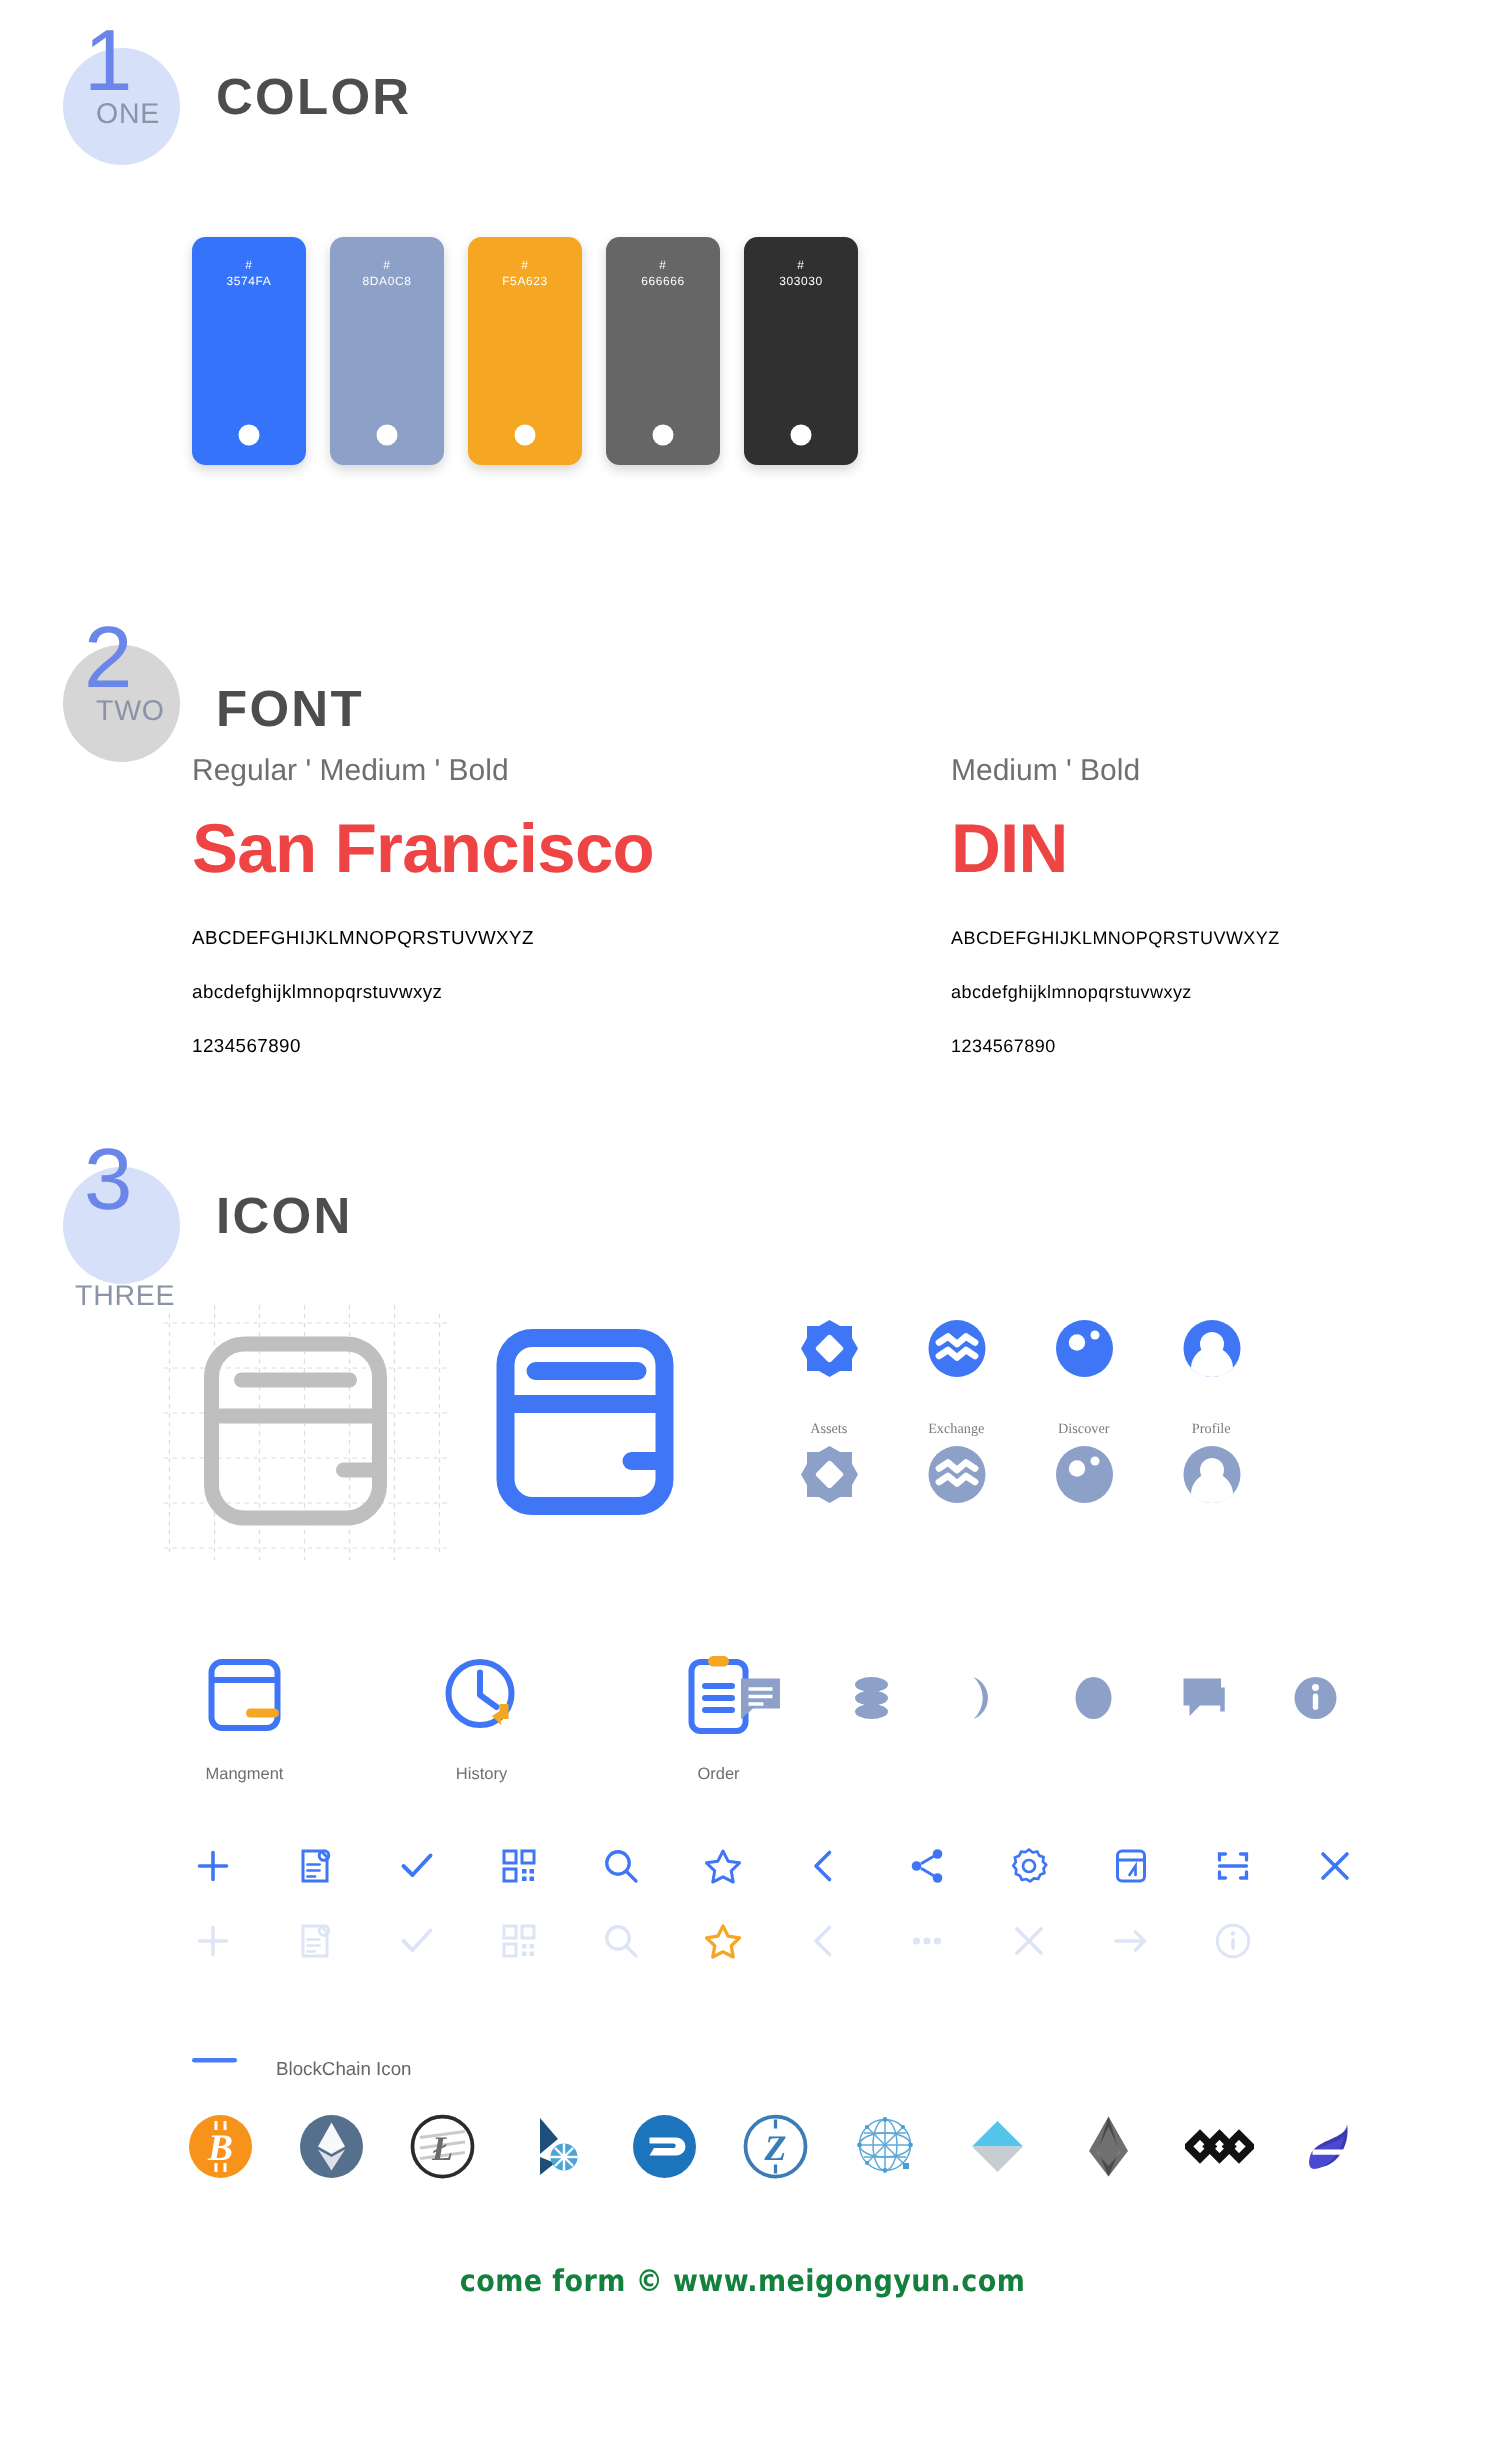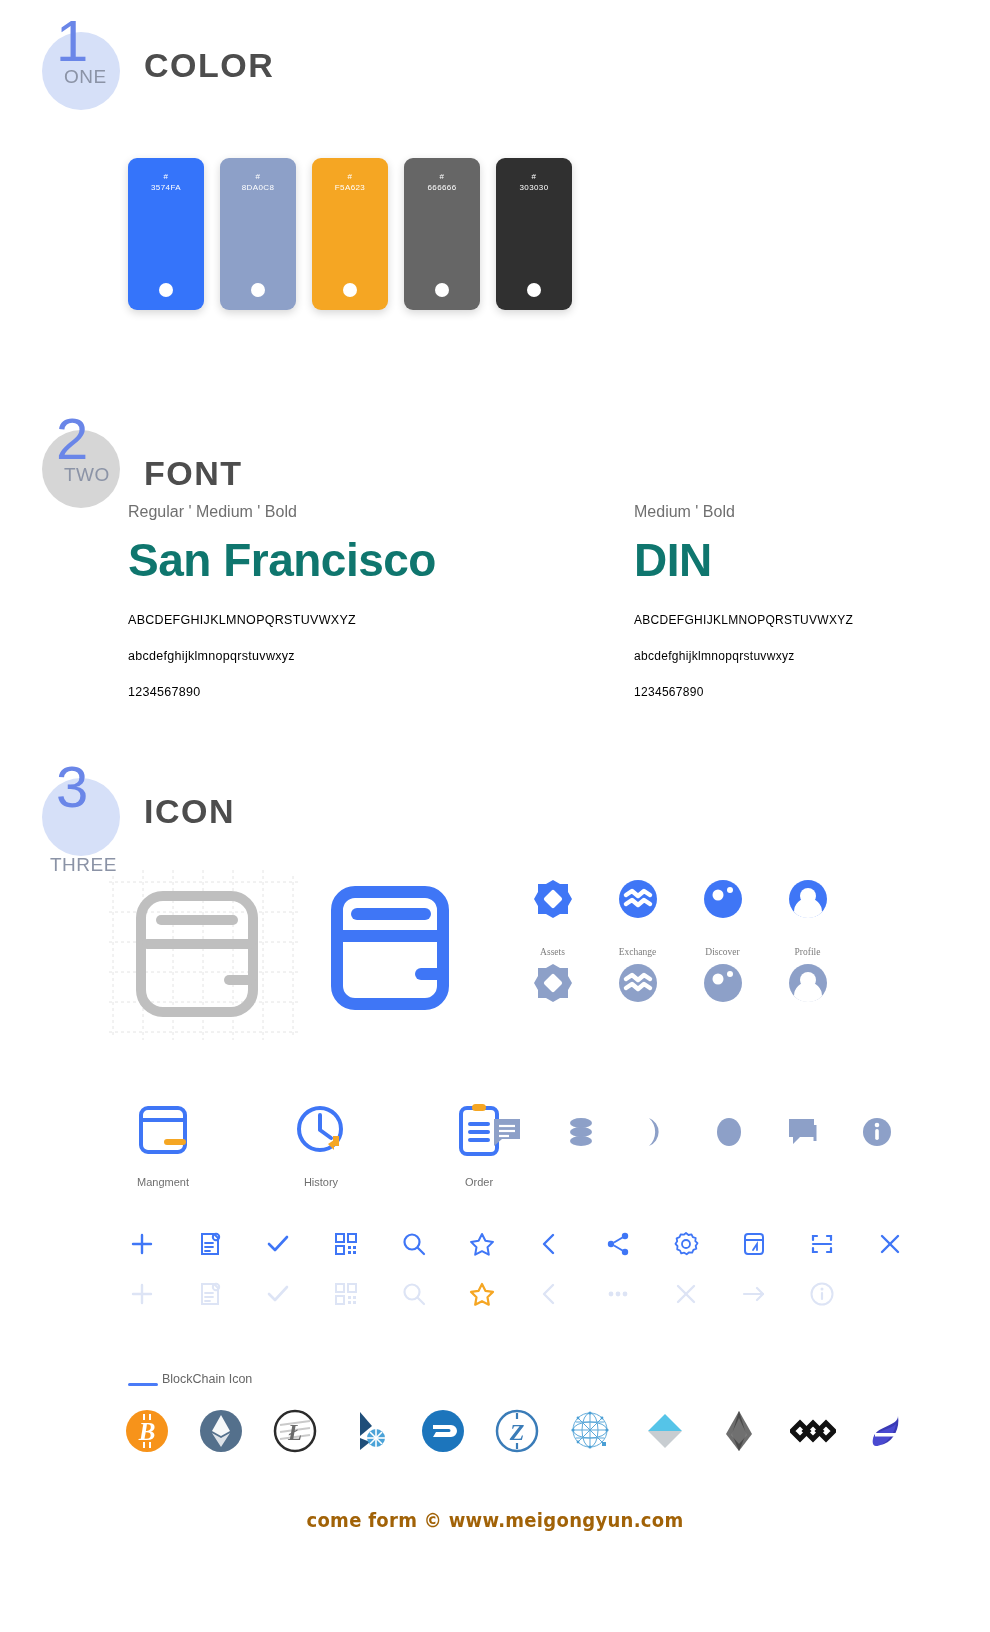--- a/index.html
+++ b/index.html
@@ -52,23 +52,23 @@
   }
   .swatch-dot {
     position: absolute; bottom: 13px; left: 50%;
     transform: translateX(-50%);
     width: 14px; height: 14px; border-radius: 50%;
     background: #fff;
   }
 
   
   .font-col { position: absolute; }
-  .font-weights { font-size: 16px; color: #6f6f6f; margin-bottom: 12px; }
+  .font-weights { font-size: 20px; color: #6f6f6f; margin-bottom: 12px; }
   .font-name {
-    font-size: 46px; font-weight: bold; color: #0f766e;
+    font-size: 46px; font-weight: bold; color: #ef4444;
     letter-spacing: -0.5px; margin-bottom: 26px;
   }
   .font-specimen { font-size: 12.5px; color: #000000; margin-bottom: 22px; letter-spacing: 0.3px; }
 
   
   .wallet-grid { position: absolute; left: 105px; top: 868px; width: 200px; height: 175px; }
   .wallet-blue { position: absolute; left: 325px; top: 878px; }
 
   .tabbar { position: absolute; left: 530px; top: 878px; display: flex; gap: 40px; }
   .tabitem { width: 45px; text-align: center; }
@@ -79,32 +79,32 @@
   .duo-item { width: 70px; text-align: center; }
   .duo-item .lbl { display: block; font-size: 11px; color: #6f6f6f; margin-top: 12px; }
 
   .misc-row { position: absolute; left: 490px; top: 1115px; display: flex; gap: 40px; align-items: center; }
 
   .util-row { position: absolute; left: 128px; display: flex; align-items: center; gap: 40px; }
   .util-row.blue { top: 1230px; }
   .util-row.gray { top: 1280px; }
   .util-cell { width: 28px; height: 28px; display: flex; align-items: center; justify-content: center; }
 
-  .chain-label { position: absolute; left: 128px; top: 1372px; display: flex; align-items: flex-end; gap: 4px; }
+  .chain-label { position: absolute; left: 128px; top: 1372px; display: flex; align-items: flex-start; gap: 26px; }
   .chain-dash { width: 30px; height: 3px; background: #4a7bf7; border-radius: 2px; }
   .chain-text { font-size: 12.5px; color: #666; }
 
   .coin-row { position: absolute; left: 122px; top: 1406px; display: flex; gap: 24px; align-items: center; }
   .coin { width: 50px; height: 50px; display: flex; align-items: center; justify-content: center; }
 
   .footer {
     position: absolute; left: 0; right: 0; top: 1508px;
     text-align: center;
     font-family: "DejaVu Sans Condensed", "Liberation Sans Narrow", "Liberation Sans", sans-serif;
-    font-size: 20px; font-weight: bold; color: #a16207;
+    font-size: 20px; font-weight: bold; color: #15803d;
     letter-spacing: 0.3px;
   }
 </style>
 </head>
 <body>
 
 <div class="page">
 
   <div class="section-head" style="left:24px; top:20px;">
     <div class="badge">

